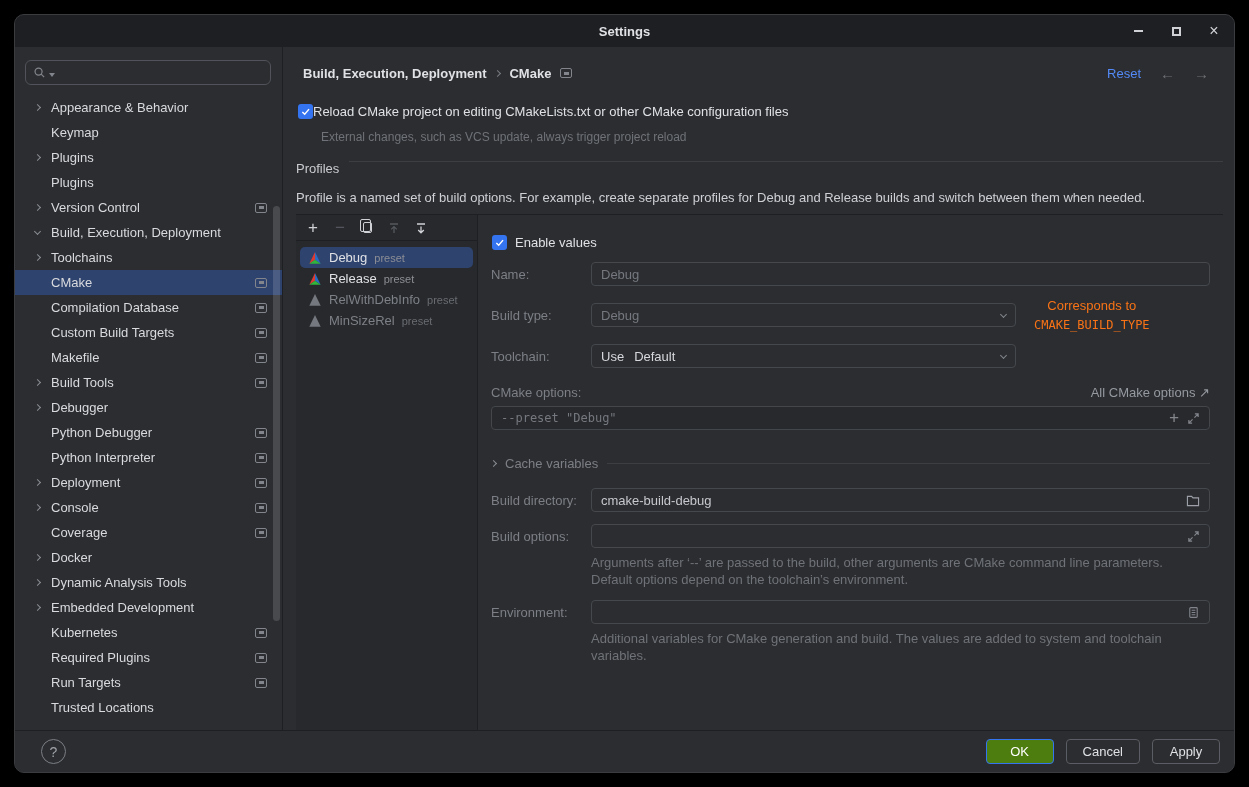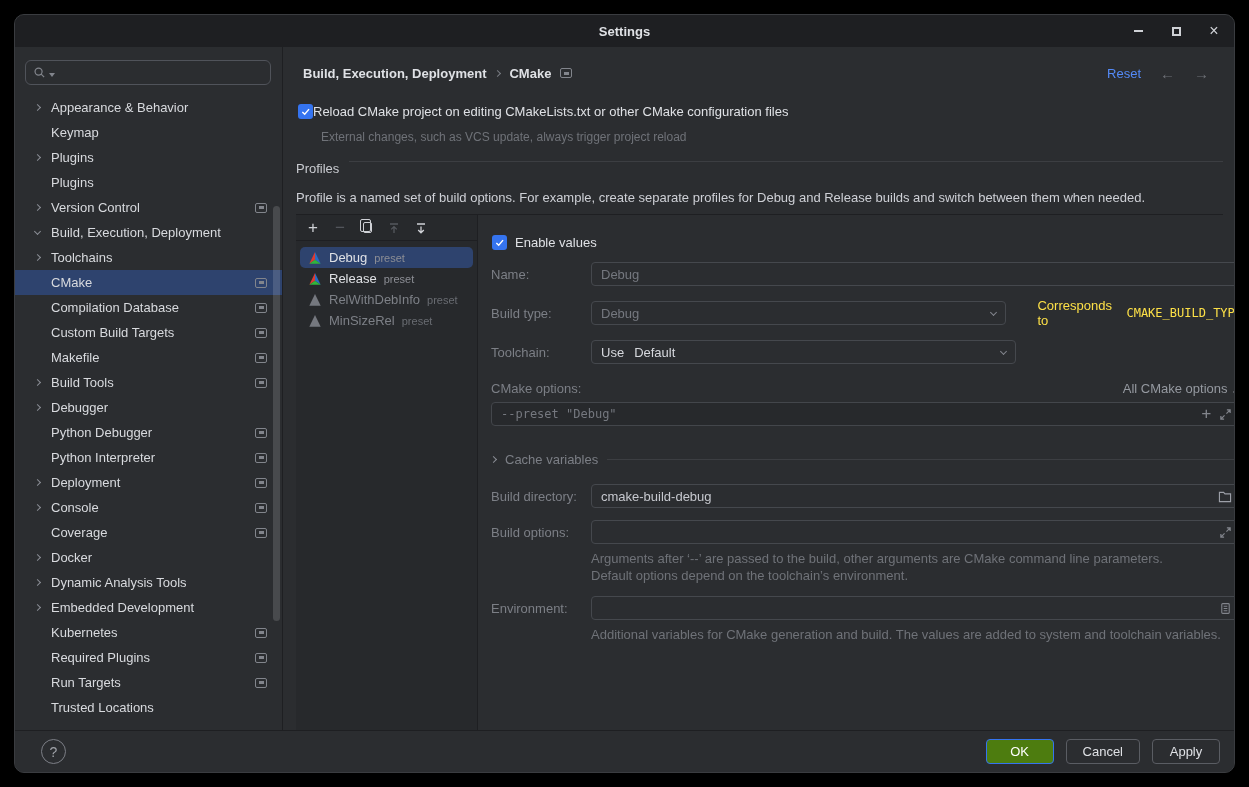--- a/index.html
+++ b/index.html
@@ -73,21 +73,21 @@
   .pform { flex:1; padding:12px 13px 0 13px; font-size:13px; color:#dfe1e5; }
   .enable-row { display:flex; align-items:center; gap:8px; margin:8px 0 0 1px; }
   .frow { display:flex; align-items:center; margin-top:12px; }
   .flabel { width:100px; flex:none; color:#7c7f86; }
   .field { height:24px; border:1px solid #45484d; border-radius:4px; display:flex; align-items:center;
            padding:0 9px; color:#75787f; background:transparent; }
   .field.grow { flex:1; }
   .field.half { width:425px; }
   .field .chev.d { margin-left:auto; border-color:#82858c; }
   .dim-code { font-family:"DejaVu Sans Mono",monospace; font-size:12px; }
-  .ftr-hint { margin-left:31px; color:#fde047; font-size:13px; display:flex; gap:5px; align-items:center; }
+  .ftr-hint { margin-left:18px; color:#f97316; font-size:13px; display:flex; gap:5px; align-items:center;flex-direction:column; }
   .opts-label-row { display:flex; align-items:center; margin-top:17px; }
   .link-gray { margin-left:auto; color:#9599a0; font-size:13px; cursor:pointer; }
   .optarea { margin-top:6px; height:24px; background:#27292c; border:1px solid #43464b; border-radius:4px;
              display:flex; align-items:center; padding:0 9px; color:#75787f;
              font-family:"DejaVu Sans Mono",monospace; font-size:12px; }
   .optarea .icons { margin-left:auto; display:flex; gap:8px; align-items:center; }
   .cache-row { display:flex; align-items:center; gap:9px; margin-top:26px; color:#7c7f86; }
   .hint-block { margin:6px 0 0 100px; color:#6f7278; font-size:13px; line-height:17px; max-width:758px; }
   .bright { color:#c6c8ce; }
   .white { color:#d6d8dd; }

